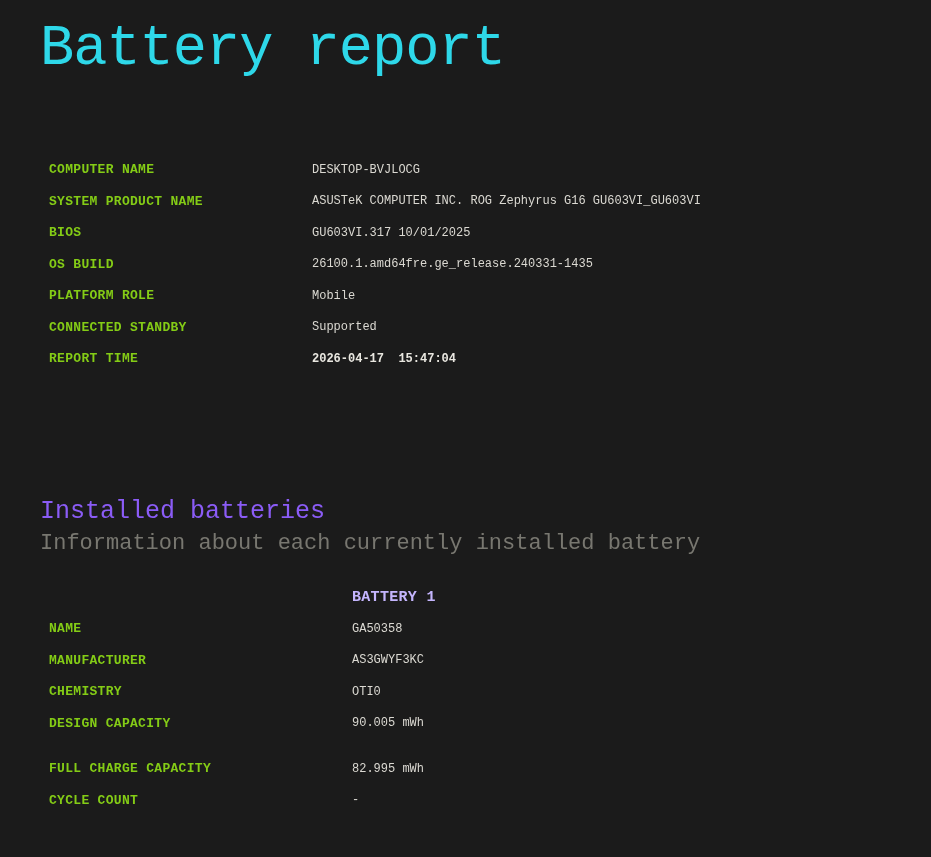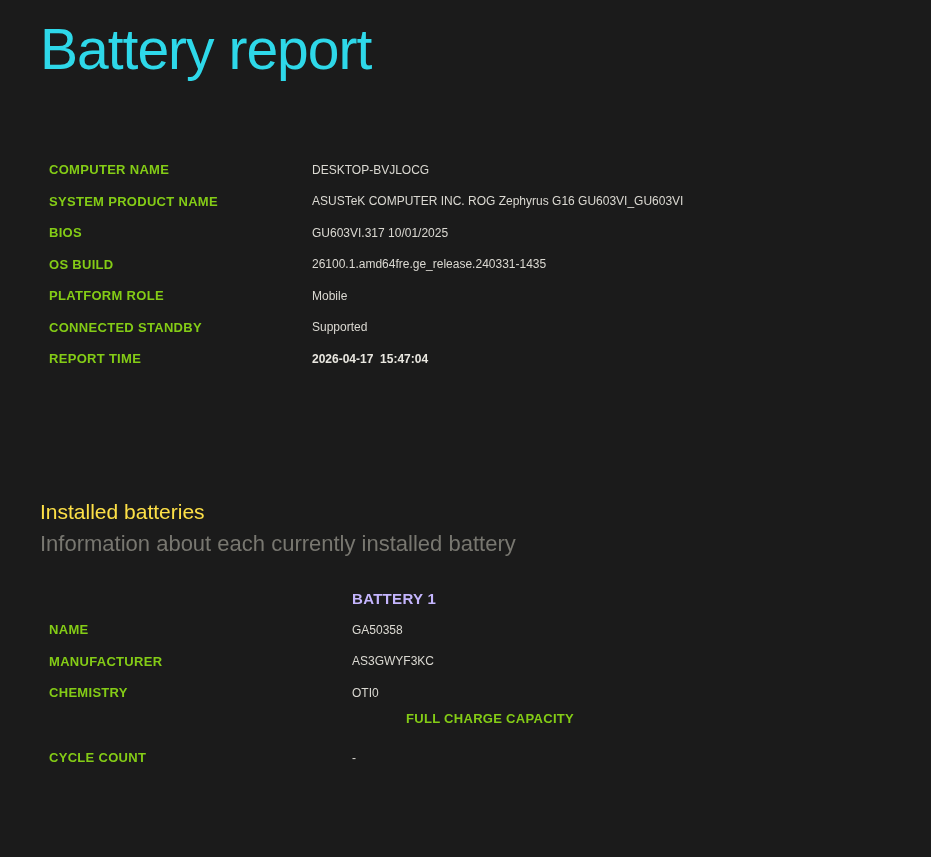--- a/index.html
+++ b/index.html
@@ -8,20 +8,21 @@
     background: #1b1b1b;
     font-family: "Liberation Sans", "DejaVu Sans", sans-serif;
   }
   .page {
     position: relative;
     width: 931px;
     height: 811px;
     background: #1b1b1b;
     overflow: hidden;
     color: #dbd9d2;
+    font-family: Liberation Mono, monospace;
   }
   .report-title {
     margin: 16px 0 0 40px;
     font-size: 57px;
     line-height: 66px;
     font-weight: 300;
     letter-spacing: -1px;
     color: #2ed8e9;
   }
   .info-table {
@@ -47,46 +48,45 @@
   }
   .row .value.strong {
     font-weight: 600;
     color: #e9e7e0;
   }
   .section {
     margin: 122px 0 0 40px;
   }
   .section-heading {
     margin: 0;
-    font-size: 21px;
+    font-size: 25px;
     line-height: 30px;
     font-weight: 500;
-    color: #fde047;
+    color: #8b5cf6;
   }
   .section-subtitle {
     margin: 4px 0 0 0;
     font-size: 22px;
     font-weight: 300;
     color: #787770;
   }
   .battery-table {
     margin: 26px 0 0 49px;
   }
   .battery-table .row .label {
     flex: 0 0 303px;
   }
   .row.header-row .value {
     font-size: 15px;
     font-weight: 700;
     letter-spacing: 0.3px;
     color: #c4b5fd;
   }
   .row.gap-top {
-    margin-top: 2px;
-    flex-direction: column;
+    margin-top: 14px;
   }
 </style>
 </head>
 <body>
 
 <div class="page">
 
   <h1 class="report-title">Battery report</h1>
 
   <div class="info-table">
@@ -135,20 +135,24 @@
       <div class="value">GA50358</div>
     </div>
     <div class="row">
       <div class="label">MANUFACTURER</div>
       <div class="value">AS3GWYF3KC</div>
     </div>
     <div class="row">
       <div class="label">CHEMISTRY</div>
       <div class="value">OTI0</div>
     </div>
+    <div class="row">
+      <div class="label">DESIGN CAPACITY</div>
+      <div class="value">90.005 mWh</div>
+    </div>
     <div class="row gap-top">
       <div class="label">FULL CHARGE CAPACITY</div>
       <div class="value">82.995 mWh</div>
     </div>
     <div class="row">
       <div class="label">CYCLE COUNT</div>
       <div class="value">-</div>
     </div>
   </div>
 

